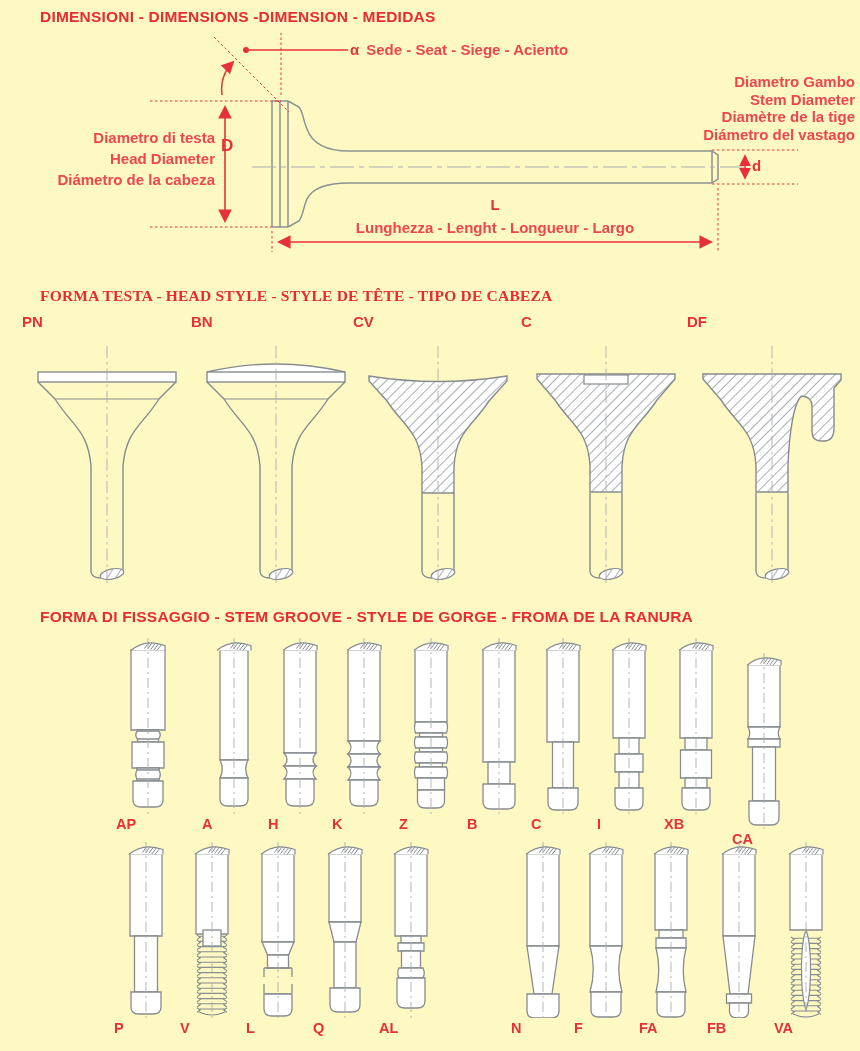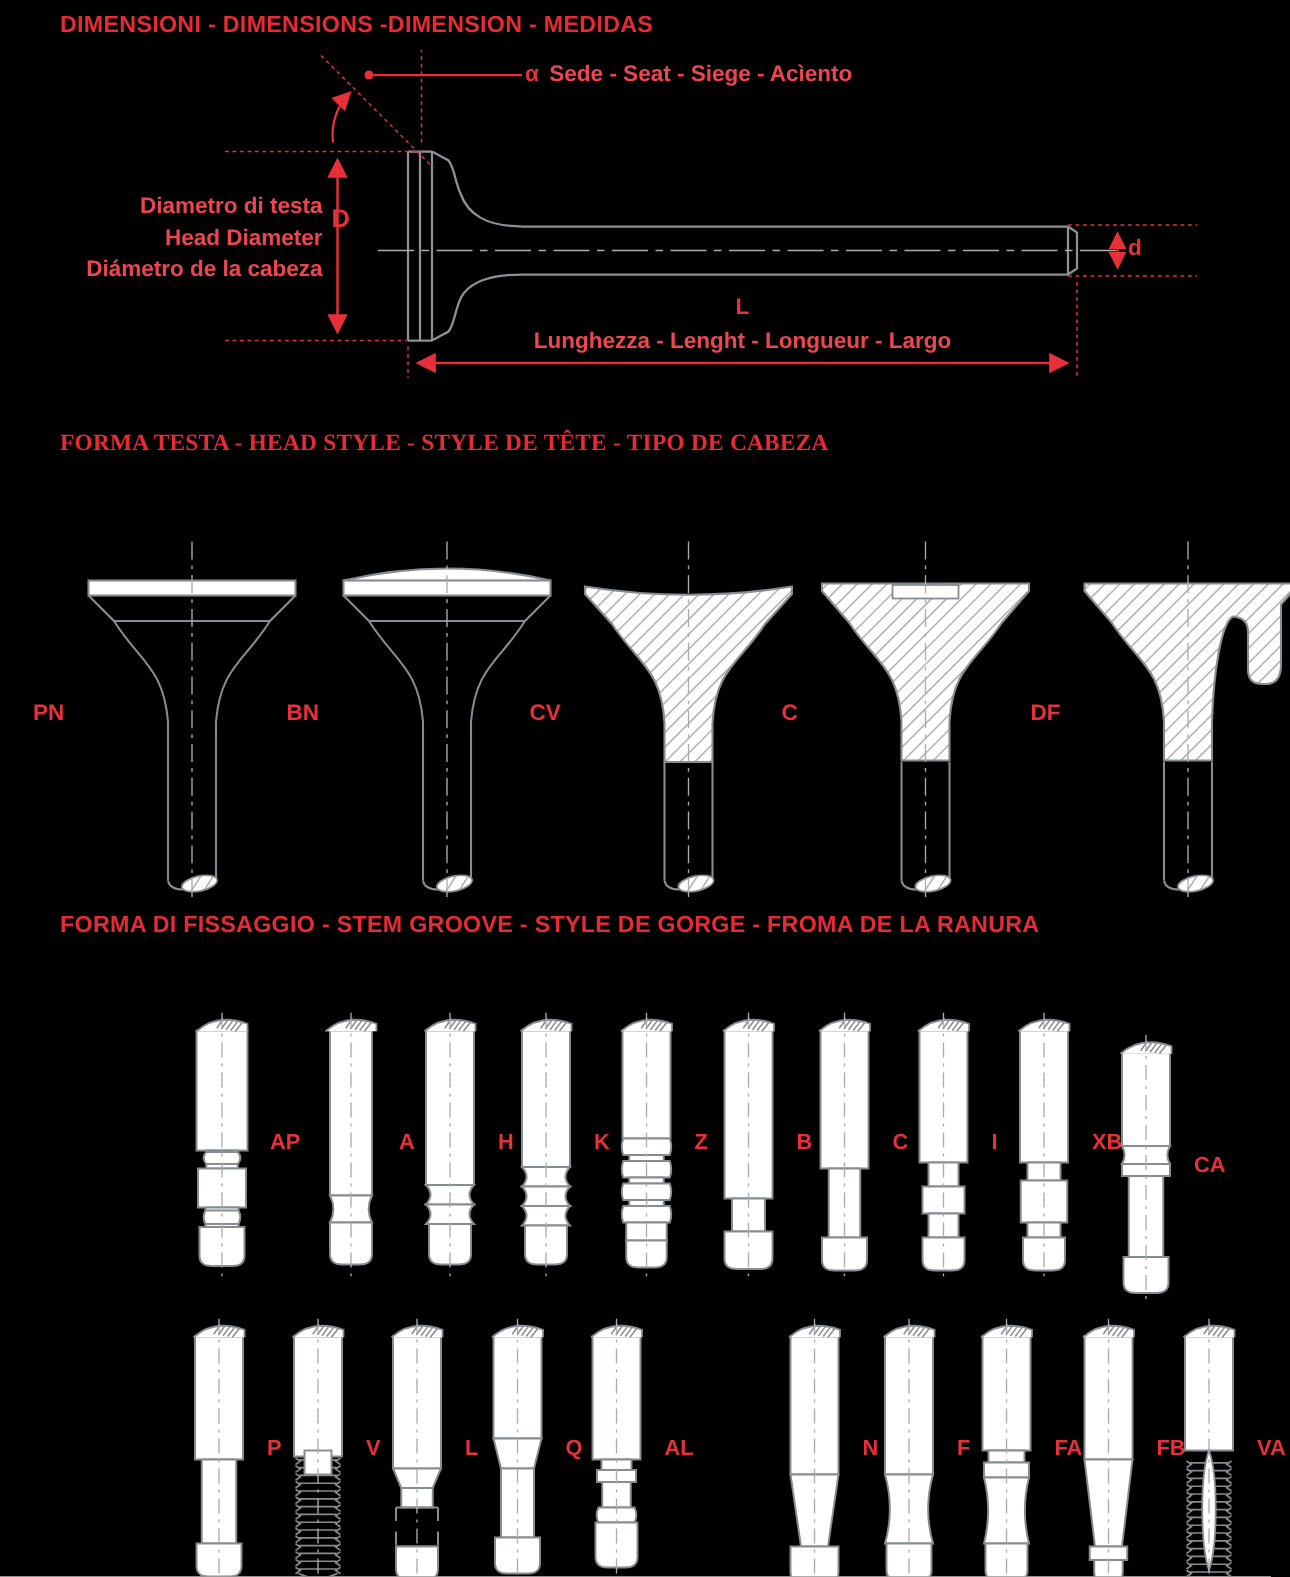--- a/index.html
+++ b/index.html
@@ -1,25 +1,25 @@
 <!DOCTYPE html>
 <html><head>
 <meta charset="utf-8">
 <style>
   html,body{margin:0;padding:0;background:#fff;}
-  #page{position:relative;width:860px;height:1051px;background:#000000;overflow:hidden;
+  #page{position:relative;width:860px;height:1051px;background:#fef9c3;overflow:hidden;
         font-family:"Liberation Sans",sans-serif;}
   .sec-title{position:absolute;left:40px;color:#e62b35;font-weight:bold;
              font-size:15.5px;letter-spacing:.2px;white-space:nowrap;}
   .red-note{color:#ee4650;font-weight:bold;font-size:15px;}
   .abs{position:absolute;}
   .dim-sym{color:#e8303a;font-weight:bold;}
   .txt-block{line-height:21px;text-align:right;}
   .txt-block-sm{line-height:17.5px;text-align:right;}
-  .fig{position:absolute;display:flex;align-items:center;margin-top:37px;}
+  .fig{position:absolute;display:flex;flex-direction:column;align-items:flex-start;}
   .fig-label{color:#e8303a;font-weight:bold;font-size:15px;height:22px;line-height:20px;}
   .stem-label{font-size:14.5px;}
   svg{display:block;}
 </style>
 </head>
 <body>
 
 <div id="page">
 
   <div class="abs" style="left:0;top:0;width:860px;height:272px;">
@@ -65,20 +65,26 @@
       <span class="red-note" style="font-weight:600;">Sede - Seat - Siege - Acìento</span>
     </div>
 
     <div class="abs txt-block red-note" style="left:0;top:127px;width:215px;font-weight:600;">
       <div>Diametro di testa</div>
       <div>Head Diameter</div>
       <div>Diámetro de la cabeza</div>
     </div>
     <div class="abs dim-sym" style="left:221px;top:136px;font-size:17px;">D</div>
 
+    <div class="abs txt-block-sm red-note" style="right:5px;top:73px;font-weight:600;">
+      <div>Diametro Gambo</div>
+      <div>Stem Diameter</div>
+      <div>Diamètre de la tige</div>
+      <div>Diámetro del vastago</div>
+    </div>
     <div class="abs dim-sym" style="left:752px;top:157px;font-size:15px;">d</div>
 
     <div class="abs dim-sym" style="left:300px;top:196px;width:390px;text-align:center;font-size:15px;">L</div>
     <div class="abs red-note" style="left:300px;top:219px;width:390px;text-align:center;font-weight:600;">Lunghezza - Lenght - Longueur - Largo</div>
   </div>
 
   <div class="sec-title" style="top:287px;font-family:Liberation Serif, serif;">FORMA TESTA - HEAD STYLE - STYLE DE TÊTE - TIPO DE CABEZA</div>
   <div id="head-row" class="abs" style="left:0;top:312px;width:860px;height:280px;">
       <div class="fig" style="left: 22px; top: 0px;">
         <div class="fig-label">PN</div>

